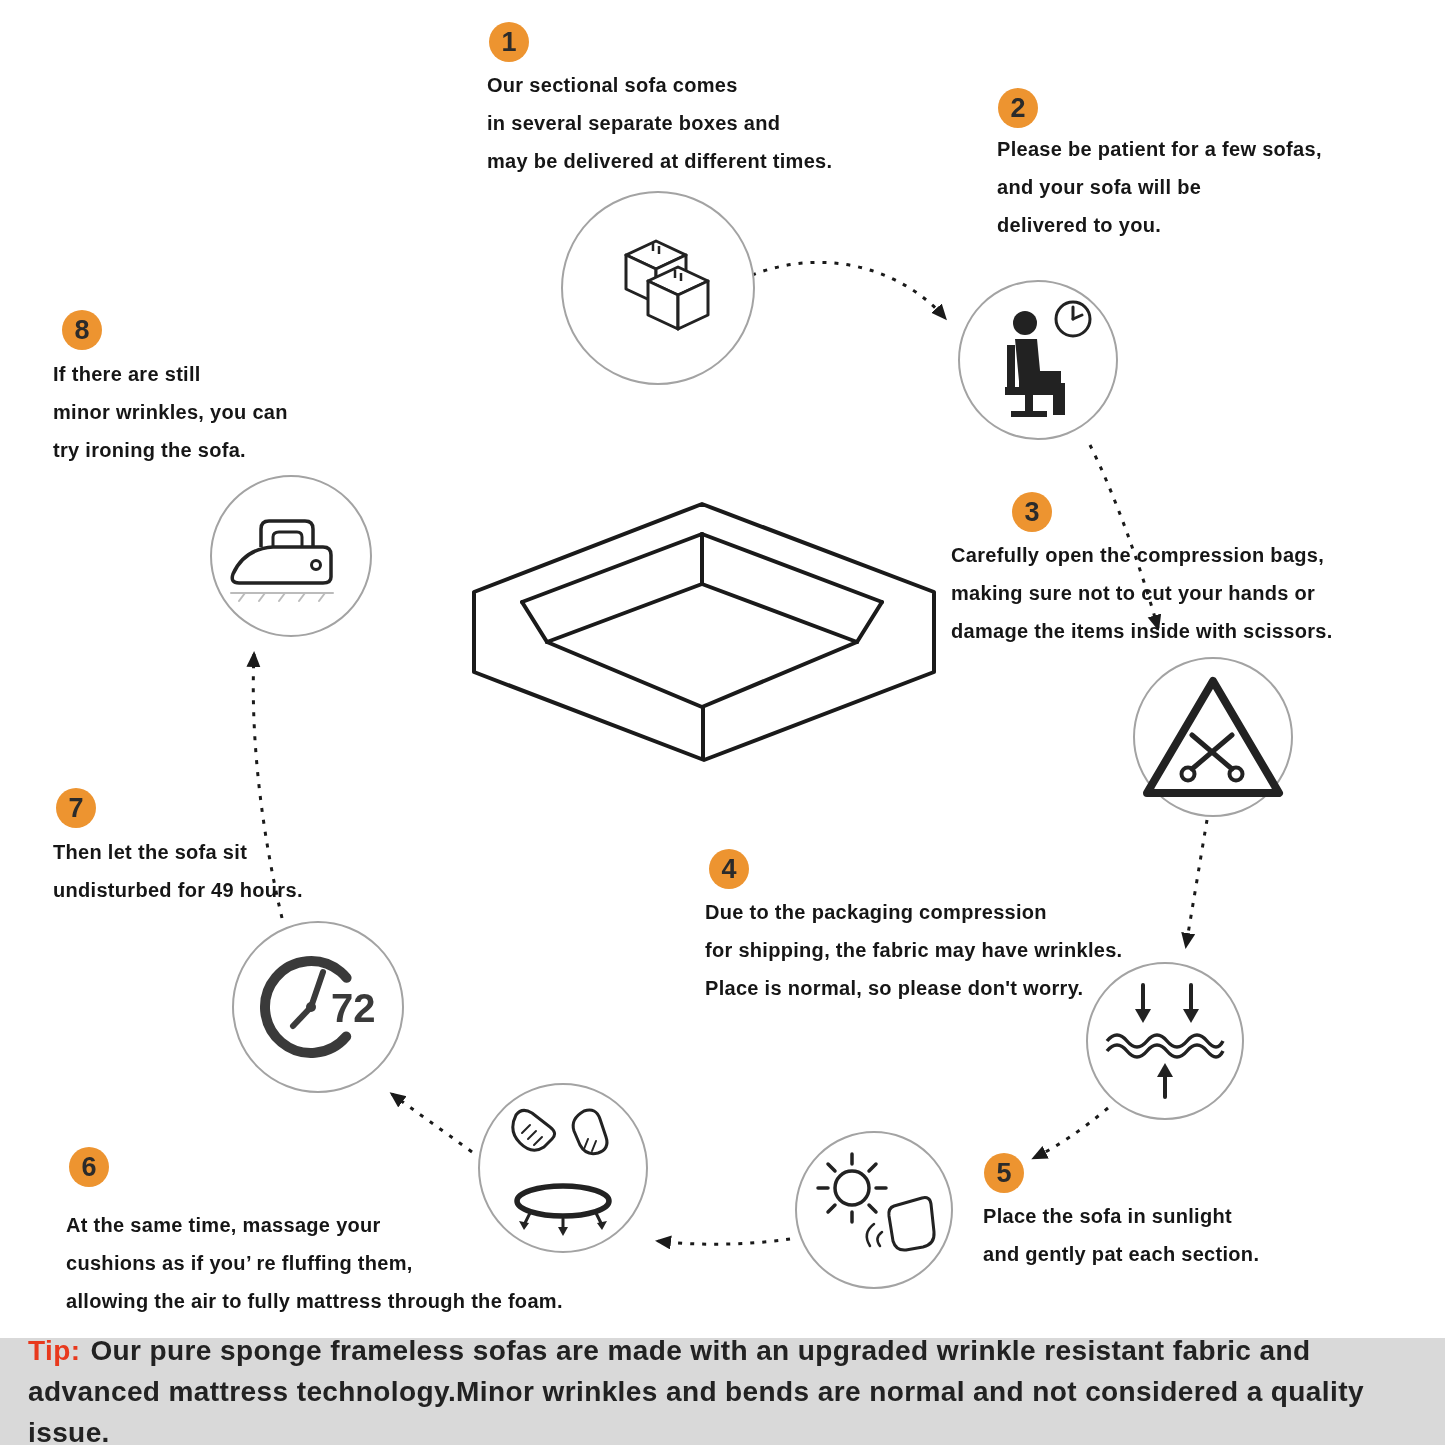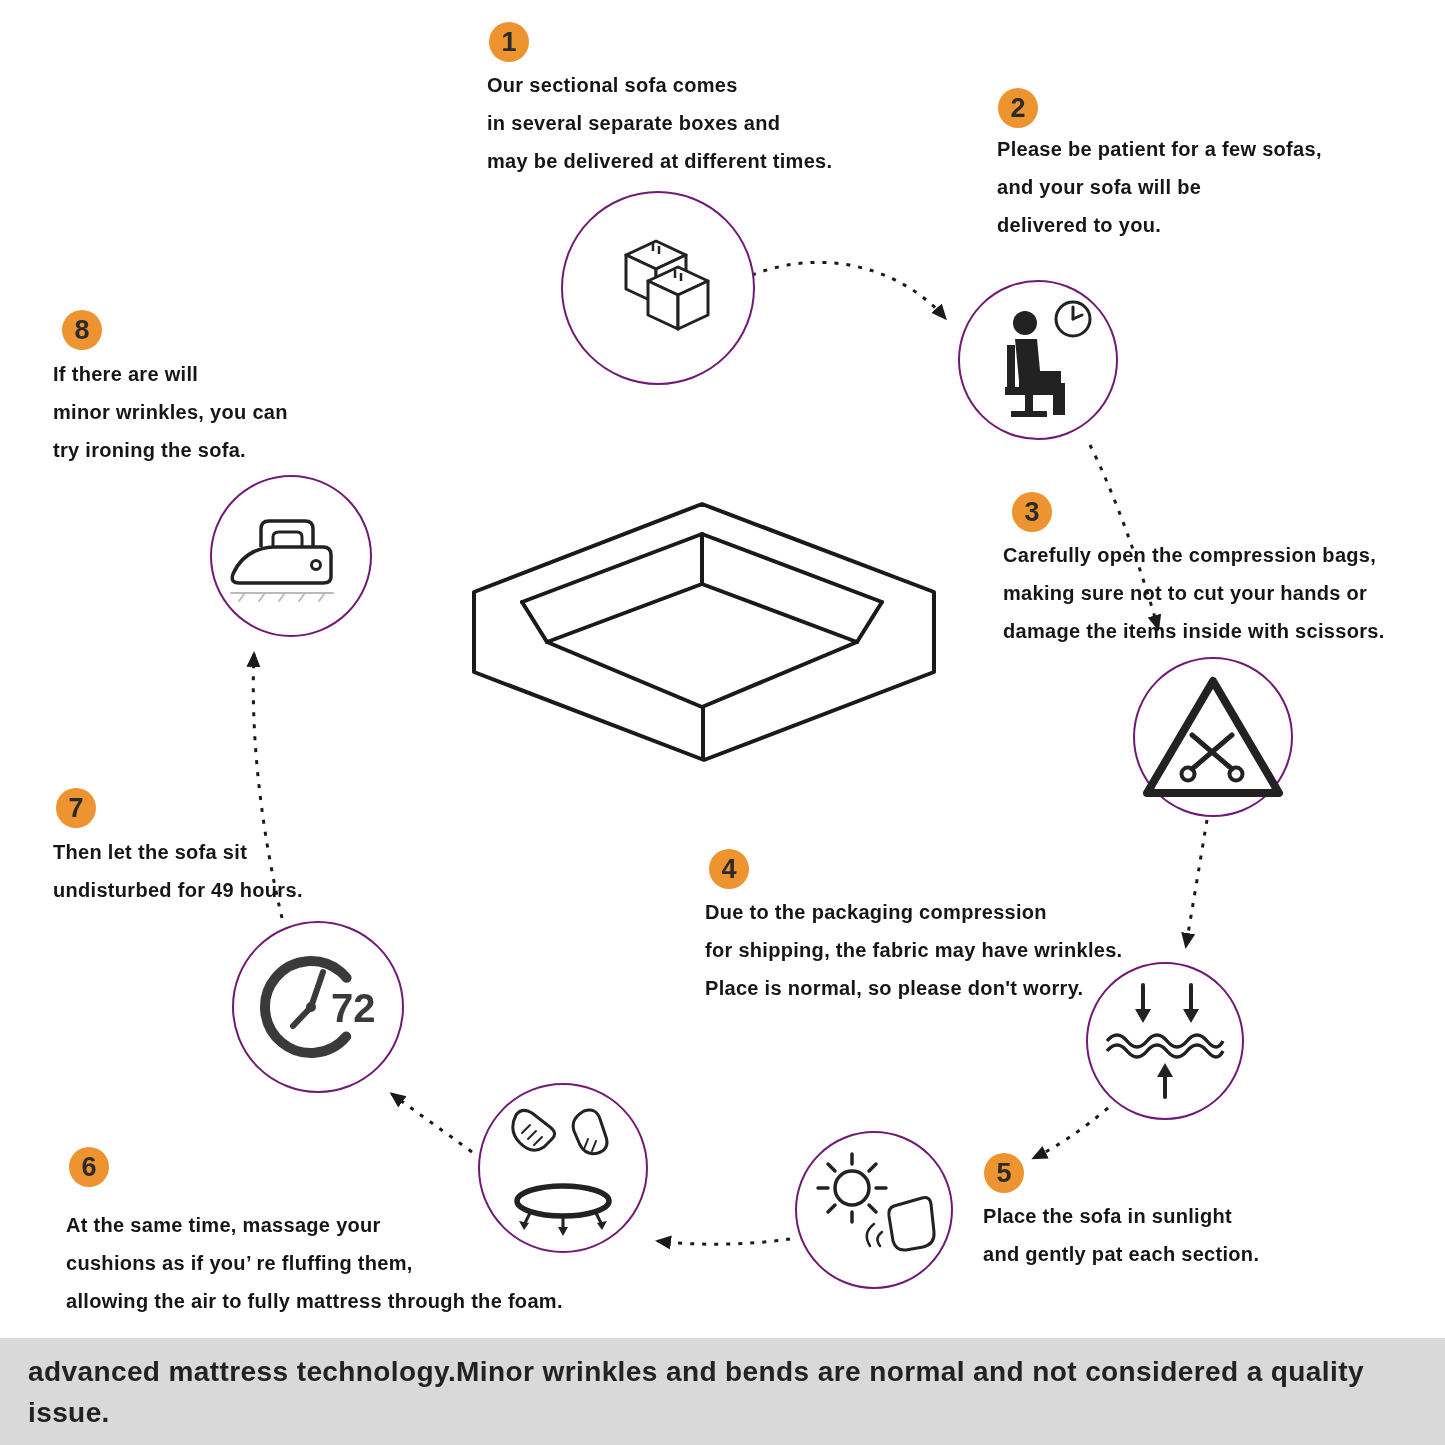--- a/index.html
+++ b/index.html
@@ -9,21 +9,21 @@
     position:absolute;width:40px;height:40px;border-radius:50%;
     background:var(--badge_bg,#ED9430);
     display:flex;align-items:center;justify-content:center;
     font-size:27px;font-weight:bold;color:#2b2b2b;
   }
   .step-text{
     position:absolute;font-size:20px;font-weight:bold;line-height:38px;
     white-space:pre-line;letter-spacing:0.3px;color:var(--text_color,#161616);
   }
   .icon-circle{
-    position:absolute;border:2px solid #701a75;border-radius:50%;background:#fff;
+    position:absolute;border:2px solid #a3a3a3;border-radius:50%;background:#fff;
     display:flex;align-items:center;justify-content:center;box-sizing:border-box;
   }
   .sofa{position:absolute;left:462px;top:492px;}
   .arrows{position:absolute;left:0;top:0;pointer-events:none;}
   .tipbar{
     position:absolute;left:0;right:0;top:1338px;height:107px;
     background:var(--tip_bg,#d9d9d9);
     display:flex;flex-direction:column;justify-content:center;
     padding:0 28px;box-sizing:border-box;
     font-size:28px;font-weight:bold;line-height:41px;color:#222;
@@ -113,21 +113,21 @@
           <circle cx="100" cy="26" r="17"></circle>
           <path d="M100,26 L100,14" fill="none"></path>
           <path d="M100,26 L109,22" fill="none"></path>
         </g>
       </svg>
     </div>
   </div>
 
   <div class="step">
     <div class="badge" style="left:1012px;top:492px">3</div>
-    <div class="step-text" style="left:1003px;top:536px">Carefully open the compression bags,
+    <div class="step-text" style="left:951px;top:536px">Carefully open the compression bags,
 making sure not to cut your hands or
 damage the items inside with scissors.</div>
     <div class="icon-circle" style="left:1133px;top:657px;width:160px;height:160px">
       <svg width="150" height="140" viewBox="0 0 150 140">
         <path d="M75,14 L141,126 L9,126 Z" stroke="#222" stroke-width="8" fill="none" stroke-linejoin="round"></path>
         <g stroke="#222" stroke-width="5" stroke-linecap="round" fill="none">
           <path d="M54,68 L94,102"></path>
           <path d="M94,68 L54,102"></path>
         </g>
         <circle cx="50" cy="107" r="6.5" stroke="#222" stroke-width="4" fill="none"></circle>
@@ -232,21 +232,21 @@
           <path d="M68,75 L50,94"></path>
         </g>
         <circle cx="68" cy="75" r="5" fill="#3a3a3a"></circle>
         <text x="88" y="90" font-size="40" font-weight="bold" fill="#3a3a3a">72</text>
       </svg>
     </div>
   </div>
 
   <div class="step">
     <div class="badge" style="left:62px;top:310px">8</div>
-    <div class="step-text" style="left:53px;top:355px">If there are will
+    <div class="step-text" style="left:53px;top:355px">If there are still
 minor wrinkles, you can
 try ironing the sofa.</div>
     <div class="icon-circle" style="left:210px;top:475px;width:162px;height:162px">
       <svg width="140" height="130" viewBox="0 0 140 130">
         <path d="M18,92 Q9,92 12,83 Q23,58 52,56 L102,56 Q110,56 110,64 L110,86 Q110,92 102,92 Z" stroke="#222" stroke-width="3.5" fill="#fff" stroke-linejoin="round"></path>
         <path d="M40,56 L40,38 Q40,30 48,30 L84,30 Q92,30 92,38 L92,56" stroke="#222" stroke-width="3.5" fill="none"></path>
         <path d="M52,56 L52,46 Q52,41 58,41 L76,41 Q81,41 81,46 L81,56" stroke="#222" stroke-width="3" fill="none"></path>
         <circle cx="95" cy="74" r="4.5" stroke="#222" stroke-width="3" fill="none"></circle>
         <g stroke="#bbb" stroke-width="2" stroke-linecap="round">
           <path d="M10,102 L112,102"></path>
@@ -254,16 +254,19 @@
             <path d="M44,102 L38,110"></path>
           <path d="M64,102 L58,110"></path>
             <path d="M84,102 L78,110"></path>
             <path d="M104,102 L98,110"></path>
         </g>
       </svg>
     </div>
   </div>
 
   <div class="tipbar">
+    <div>
+      <span class="tip-label">Tip:</span><span>Our pure sponge frameless sofas are made with an upgraded wrinkle resistant fabric and</span>
+    </div>
     <div>advanced mattress technology.Minor wrinkles and bends are normal and not considered a quality issue.</div>
   </div>
 
 </div>
 
 </body></html>

